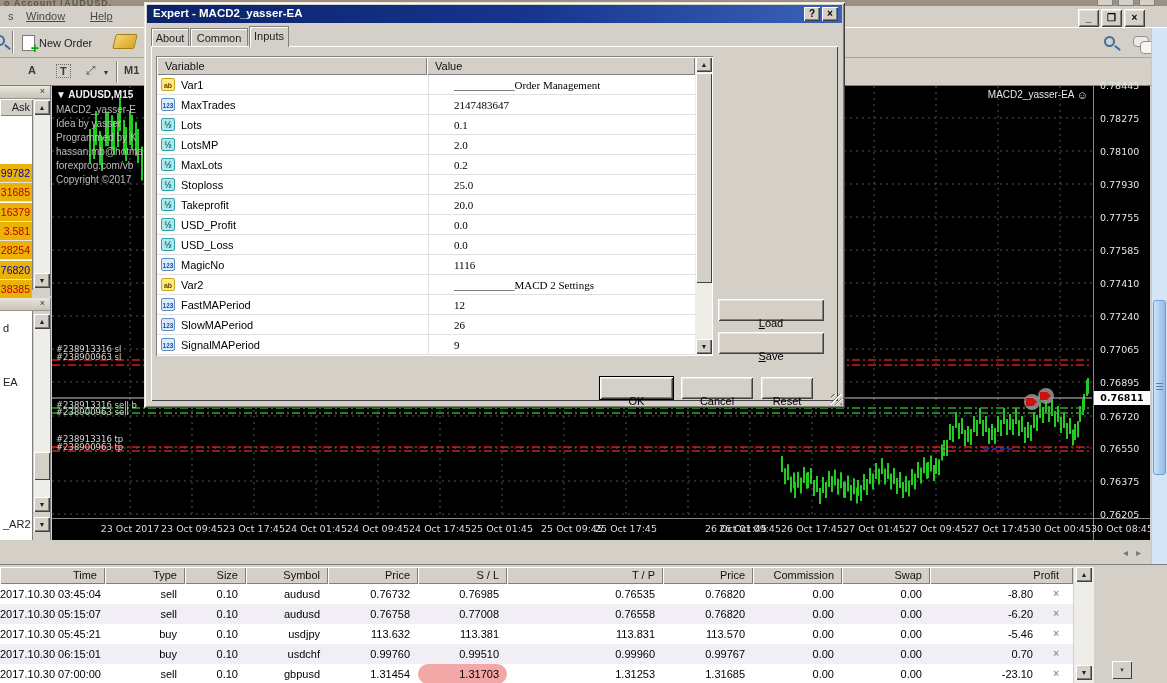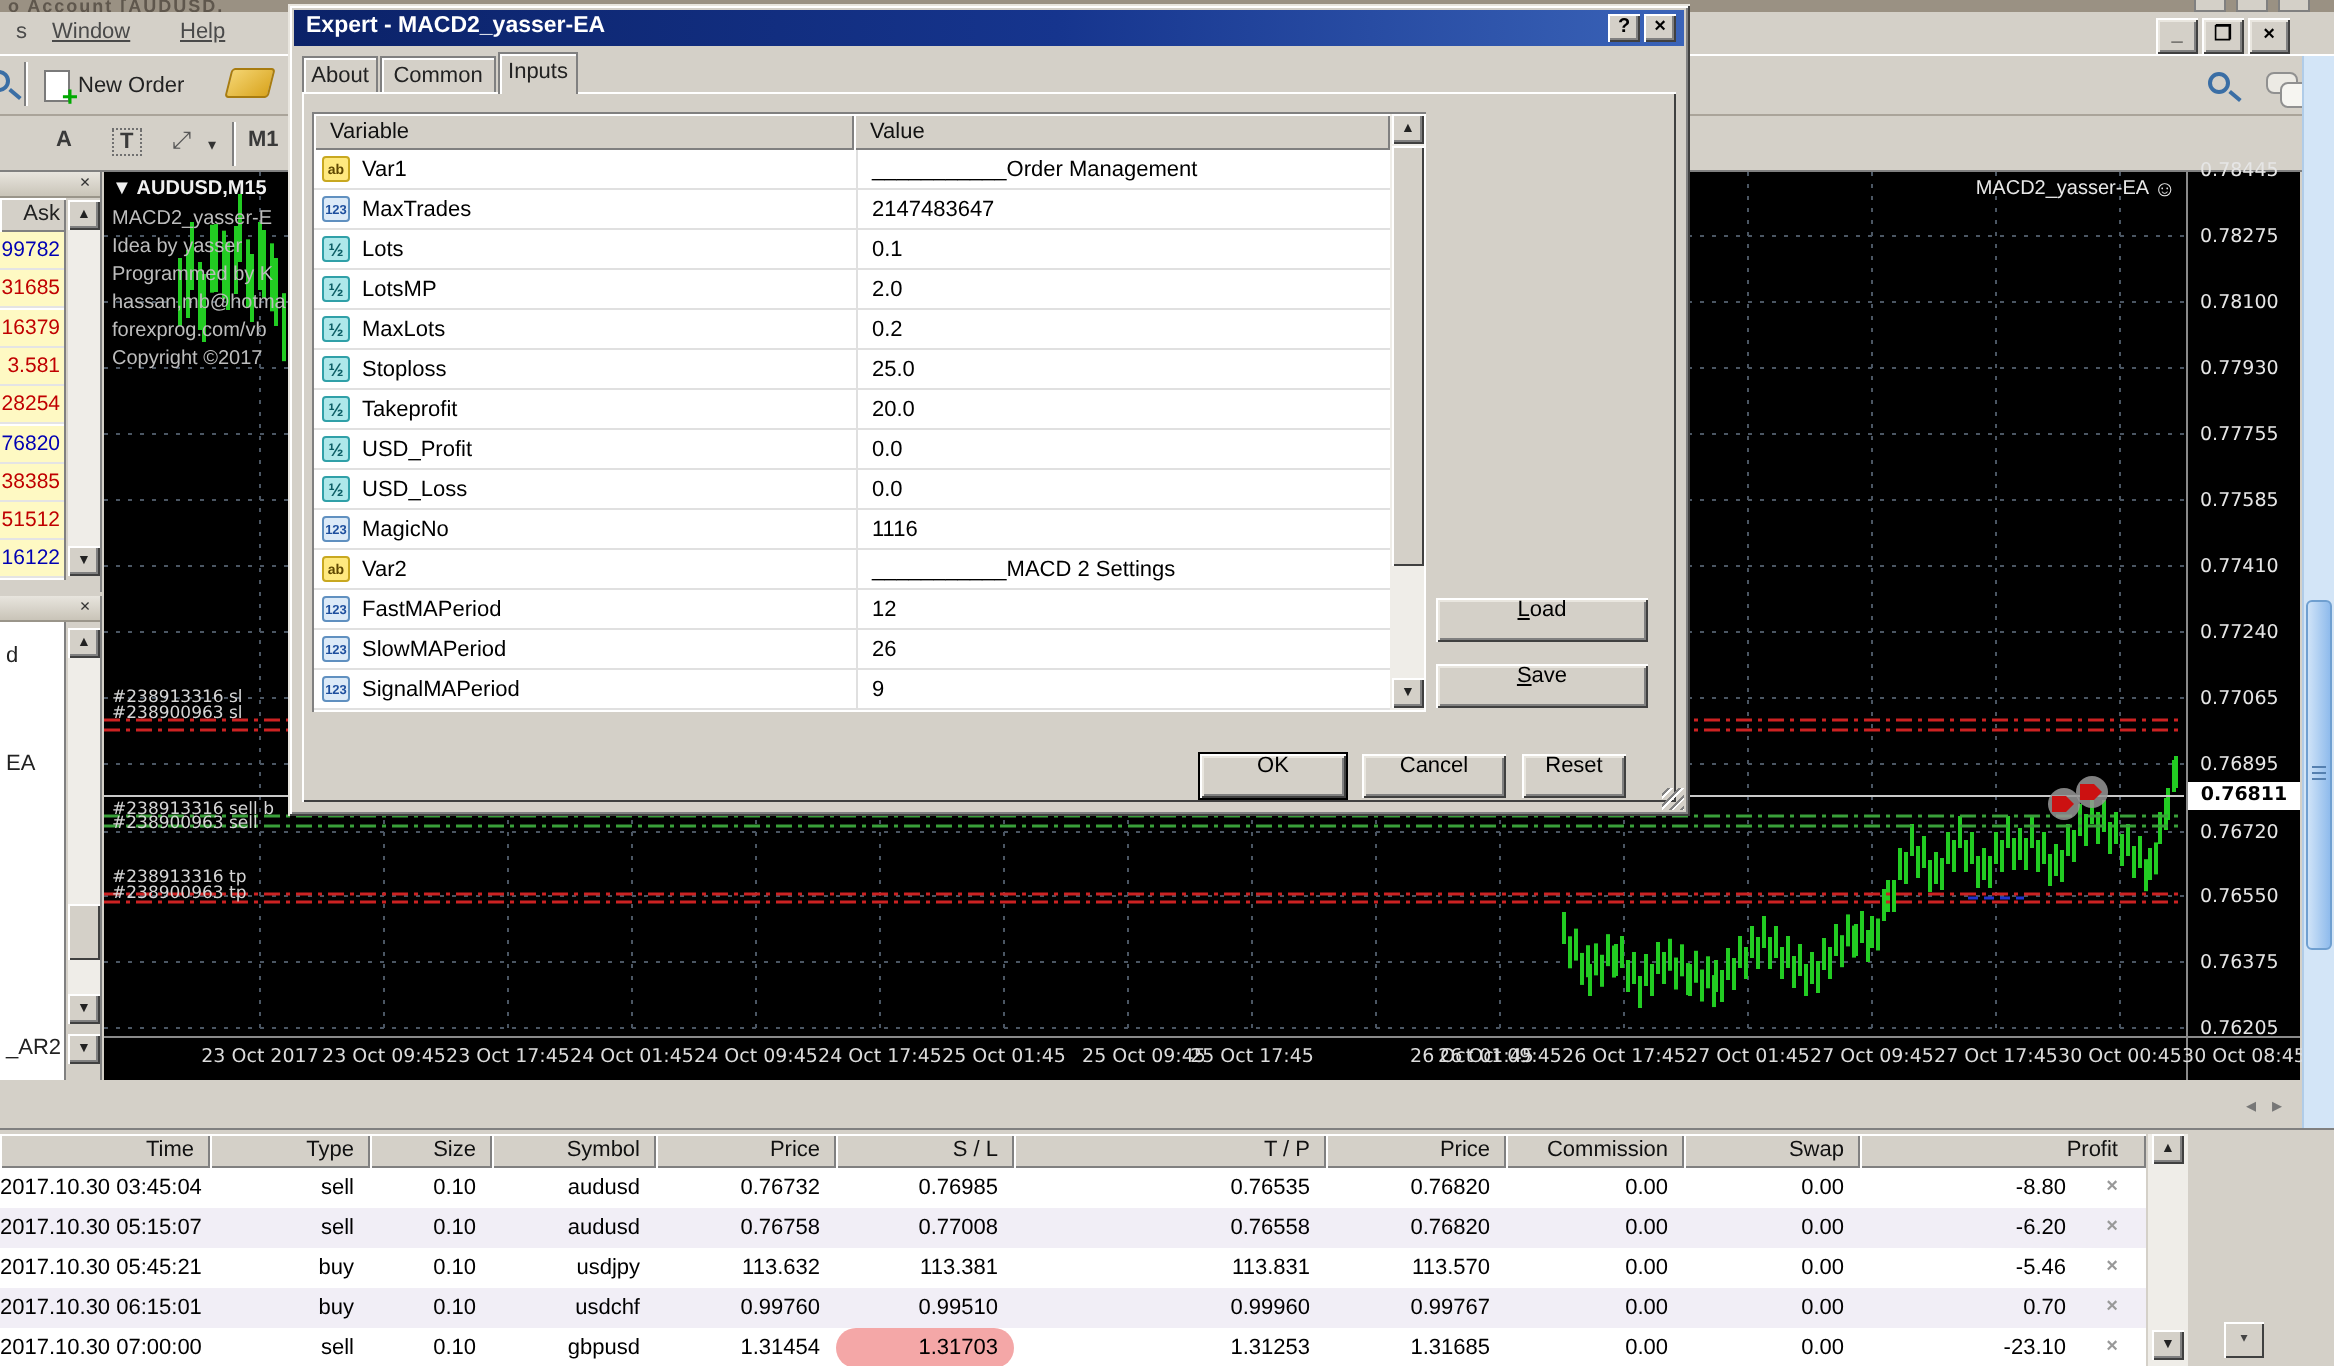--- a/index.html
+++ b/index.html
@@ -31,21 +31,21 @@
   .arrows-icon { position:absolute; left:86px; top:5px; width:16px; height:14px; color:#555; font-size:12px; }
   .dd-caret { position:absolute; left:104px; top:10px; font-size:8px; color:#333; }
 
   
   .panel { background:#d4d0c8; border-right:1px solid #808080; }
   .panel-head { position:relative; height:13px; background:linear-gradient(#e8e5de,#c9c4b8); border-bottom:1px solid #9a958a; }
   .panel-x { position:absolute; right:2px; top:1px; width:11px; height:10px; font-size:9px; line-height:9px; text-align:center; color:#333; }
   #market-watch { left:0; top:86px; width:51px; height:210px; }
   #mw-colhead { position:absolute; left:0; top:13px; width:33px; height:17px; background:#d4d0c8; box-shadow:inset 1px 1px 0 #fff, inset -1px -1px 0 #808080; text-align:right; padding:2px 3px 0 0; color:#222; }
   #mw-rows { position:absolute; left:0; top:30px; width:33px; height:174px; background:#fff; border-right:1px solid #808080; }
-  .mw-row { position:absolute; left:0; width:32px; height:19px; text-align:right; padding:3px 2px 0 0; font-size:10.5px; border-bottom:1px solid #e4e4e4; background:#fef9c3; }
+  .mw-row { position:absolute; left:0; width:32px; height:19px; text-align:right; padding:3px 2px 0 0; font-size:10.5px; border-bottom:1px solid #e4e4e4; background:#eab308;margin-top:48px; }
   .sbtn { position:absolute; width:16px; height:15px; background:#d4d0c8; box-shadow:inset 1px 1px 0 #fff, inset -1px -1px 0 #404040, inset -2px -2px 0 #808080; font-size:7px; text-align:center; line-height:15px; color:#222; }
   .strack { position:absolute; width:16px; background:#efede8; }
   #navigator { left:0; top:298px; width:51px; height:242px; }
   #nav-body { position:absolute; left:0; top:13px; width:33px; height:229px; background:#fff; border-right:1px solid #808080; }
   .nav-item { position:absolute; left:3px; color:#222; }
   .sthumb { position:absolute; left:34px; width:16px; background:#d4d0c8; box-shadow:inset 1px 1px 0 #fff, inset -1px -1px 0 #404040; }
 
   
   #chart { left:52px; top:86px; width:1098px; height:454px; background:#000; }
   #axis-divider { position:absolute; left:1041px; top:0; width:1px; height:454px; background:#8a8a8a; }
@@ -88,23 +88,23 @@
   #dlg-page { position:absolute; left:7px; top:44px; width:687px; height:355px; background:#d4d0c8; box-shadow:inset 1px 1px 0 #fff, inset -1px -1px 0 #404040; }
   #dlg-table { position:absolute; left:12px; top:54px; width:557px; height:300px; background:#fff; box-shadow:inset 1px 1px 0 #808080, inset -1px -1px 0 #fff; }
   .dgh { position:absolute; top:1px; height:18px; background:#d4d0c8; box-shadow:inset 1px 1px 0 #fff, inset -1px -1px 0 #808080; padding:3px 0 0 8px; color:#111; }
   .drow { position:absolute; left:1px; width:538px; height:20px; border-bottom:1px solid #e0e0e0; background:#fff; }
   .drow .vline { position:absolute; left:271px; top:0; width:1px; height:20px; background:#e0e0e0; }
   .dicon { position:absolute; left:4px; top:3px; width:14px; height:13px; border-radius:2px; text-align:center; font-size:7px; line-height:13px; font-weight:bold; }
   .ic-ab { background:#ffe97f; border:1px solid #c8a820; color:#5f4700; }
   .ic-123 { background:#dceaf8; border:1px solid #6090c0; color:#1e4f9e; font-size:6.5px; }
   .ic-12 { background:#aee8ea; border:1px solid #30a0a8; color:#0e5f66; font-size:9px; }
   .dname { position:absolute; left:24px; top:4px; color:#000; }
-  .dval { position:absolute; left:279px; top:4px; color:#000; white-space:nowrap; }
+  .dval { position:absolute; left:297px; top:4px; color:#000; white-space:nowrap;font-family:Liberation Serif, serif; }
   #dlg-sb { position:absolute; left:539px; top:1px; width:17px; height:298px; background:#efede8; }
-  .btn { position:absolute; background:#d4d0c8; box-shadow:inset 1px 1px 0 #fff, inset -1px -1px 0 #404040, inset 2px 2px 0 #e9e6df, inset -2px -2px 0 #808080; text-align:center; color:#000; padding-top:0; }
+  .btn { position:absolute; background:#d4d0c8; box-shadow:inset 1px 1px 0 #fff, inset -1px -1px 0 #404040, inset 2px 2px 0 #e9e6df, inset -2px -2px 0 #808080; text-align:center; color:#000; padding-top:18px; }
   .btn.default { outline:1px solid #000; }
   .u { text-decoration:underline; }
   #dlg-grip { position:absolute; right:3px; bottom:3px; width:11px; height:11px; background:repeating-linear-gradient(135deg, transparent 0 2px, #808080 2px 3px, #fff 3px 4px); }
 </style>
 </head>
 <body>
 
 <div id="root">
 
   <div class="abs" id="title-strip">

